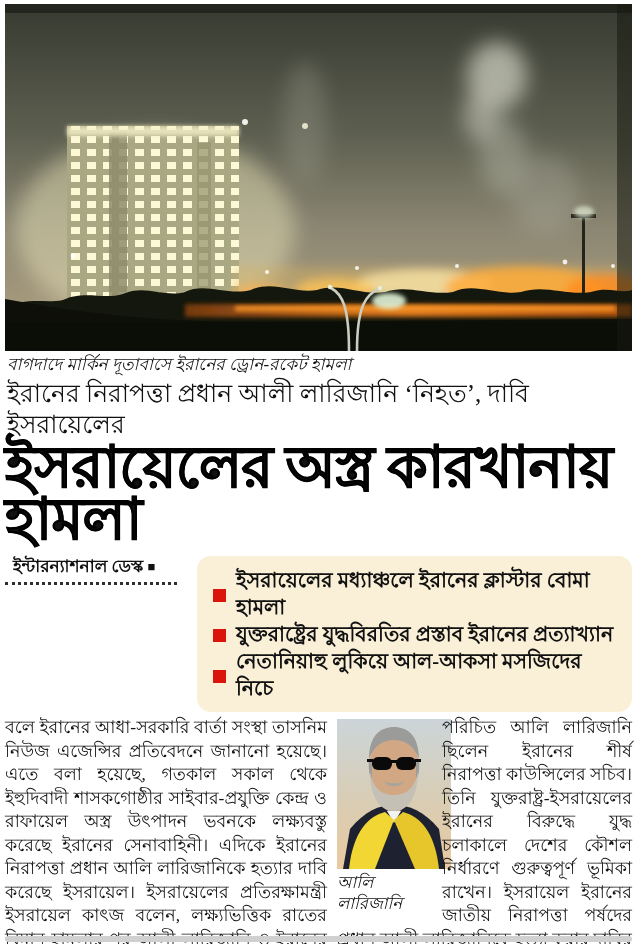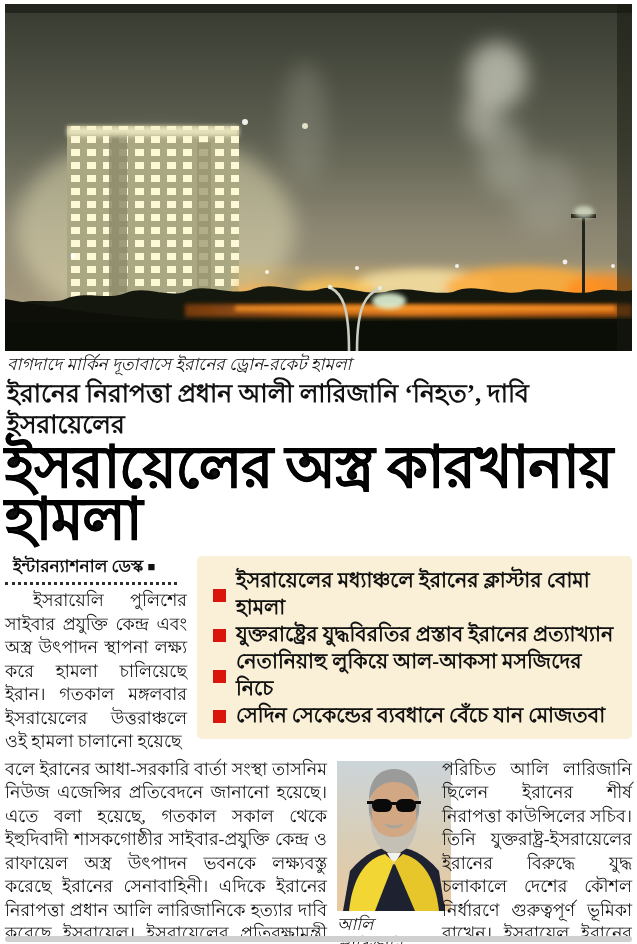--- a/index.html
+++ b/index.html
@@ -14,42 +14,42 @@
   
   .lead-photo { width:627px; height:347px; display:block; background:#2e3128; overflow:hidden; }
   .lead-photo svg { display:block; }
 
   .lead-caption {
     font-style:italic; font-size:17px; line-height:22px;
     padding:3px 2px 0 2px; font-weight:500;
   }
 
   .subtitle {
-    font-size:25px; line-height:31px; font-weight:bold;
+    font-size:25px; line-height:31px; font-weight:normal;
     padding:2px 2px 0 2px; letter-spacing:0;
   }
 
   .headline {
     font-size:58px; line-height:52px; font-weight:bold;
     padding:2px 0 4px 0; letter-spacing:-1px;
     -webkit-text-stroke:0.6px #000;
   }
 
   
   .article { padding:6px 0 0 0; font-size:17.5px; line-height:23.5px; text-align:justify; }
   .row-a { display:flex; align-items:flex-start; }
   .col-narrow { width:182px; flex:0 0 182px; }
   .kicker { font-weight:bold; font-size:17px; line-height:22px; white-space:nowrap;margin-left:8px; }
   .kicker-marker { font-size:13px; vertical-align:1px; }
   .dotted-rule { width:172px; border-bottom:3px dotted #2f2f2f; height:4px; margin:3px 0 4px 0; }
   .intro { text-indent:1.6em; }
 
   .highlight-box {
     flex:1; margin-left:10px; background:var(--highlight-bg,#faf0d8);
-    border-radius:5px; padding:11px 14px 10px 16px; min-height:148px;
+    border-radius:14px; padding:11px 14px 10px 16px; min-height:148px;
   }
   .highlight-box ul { list-style:none; }
   .highlight-box li {
     font-weight:bold; font-size:20.5px; line-height:27px;
     display:flex; align-items:baseline; text-align:left;
   }
   .hl-bullet {
     flex:0 0 13px; width:13px; height:13px; background:var(--accent-red,#d9150c);
     margin-right:10px; position:relative; top:1px; align-self:center;
   }
@@ -168,41 +168,36 @@
 
   <div class="article">
 
     <div class="row-a">
       <div class="col-narrow">
         <div class="kicker">
           <span>ইন্টারন্যাশনাল ডেস্ক</span>
           <span class="kicker-marker">■</span>
         </div>
         <div class="dotted-rule"></div>
-        <p class="intro">ইসরায়েলি পুলিশের সাইবার প্রযুক্তি কেন্দ্র এবং অস্ত্র উৎপাদন স্থাপনা লক্ষ্য করে হামলা চালিয়েছে ইরান। গতকাল মঙ্গলবার ইসরায়েলের উত্তরাঞ্চলে ওই হামলা চালানো হয়েছে</p>
       </div>
 
       <div class="highlight-box">
         <ul>
           <li>
             <span class="hl-bullet"></span>
             <span>ইসরায়েলের মধ্যাঞ্চলে ইরানের ক্লাস্টার বোমা হামলা</span>
           </li>
           <li>
             <span class="hl-bullet"></span>
             <span>যুক্তরাষ্ট্রের যুদ্ধবিরতির প্রস্তাব ইরানের প্রত্যাখ্যান</span>
           </li>
           <li>
             <span class="hl-bullet"></span>
             <span>নেতানিয়াহু লুকিয়ে আল-আকসা মসজিদের নিচে</span>
           </li>
-          <li>
-            <span class="hl-bullet"></span>
-            <span>সেদিন সেকেন্ডের ব্যবধানে বেঁচে যান মোজতবা</span>
-          </li>
         </ul>
       </div>
     </div>
 
     <div class="row-b">
       <div class="col-left">
         <p>বলে ইরানের আধা-সরকারি বার্তা সংস্থা তাসনিম নিউজ এজেন্সির প্রতিবেদনে জানানো হয়েছে। এতে বলা হয়েছে, গতকাল সকাল থেকে ইহুদিবাদী শাসকগোষ্ঠীর সাইবার-প্রযুক্তি কেন্দ্র ও রাফায়েল অস্ত্র উৎপাদন ভবনকে লক্ষ্যবস্তু করেছে ইরানের সেনাবাহিনী। এদিকে ইরানের নিরাপত্তা প্রধান আলি লারিজানিকে হত্যার দাবি করেছে ইসরায়েল। ইসরায়েলের প্রতিরক্ষামন্ত্রী ইসরায়েল কাৎজ বলেন, লক্ষ্যভিত্তিক রাতের বিমান হামলার পর আলী লারিজানি ও ইরানের বাসিজ বাহিনীর কমান্ডার গোলামরেজা সোলেইমানি নিহত আয়াতুল্লাহ খামেনির সঙ্গে যোগ দিয়েছেন। কাৎজ বলেন, ইরানের শাসকগোষ্ঠীর নেতাদের হত্যা করা হচ্ছে এবং তাদের সক্ষমতা ধ্বংস করে দেওয়া হচ্ছে। দশকের পর দশক ধরে ইরানের শাসন কাঠামোর মধ্যে সংযত ও বাস্তববাদী নেতা হিসেবে</p>
       </div>
 
       <div class="col-right">

